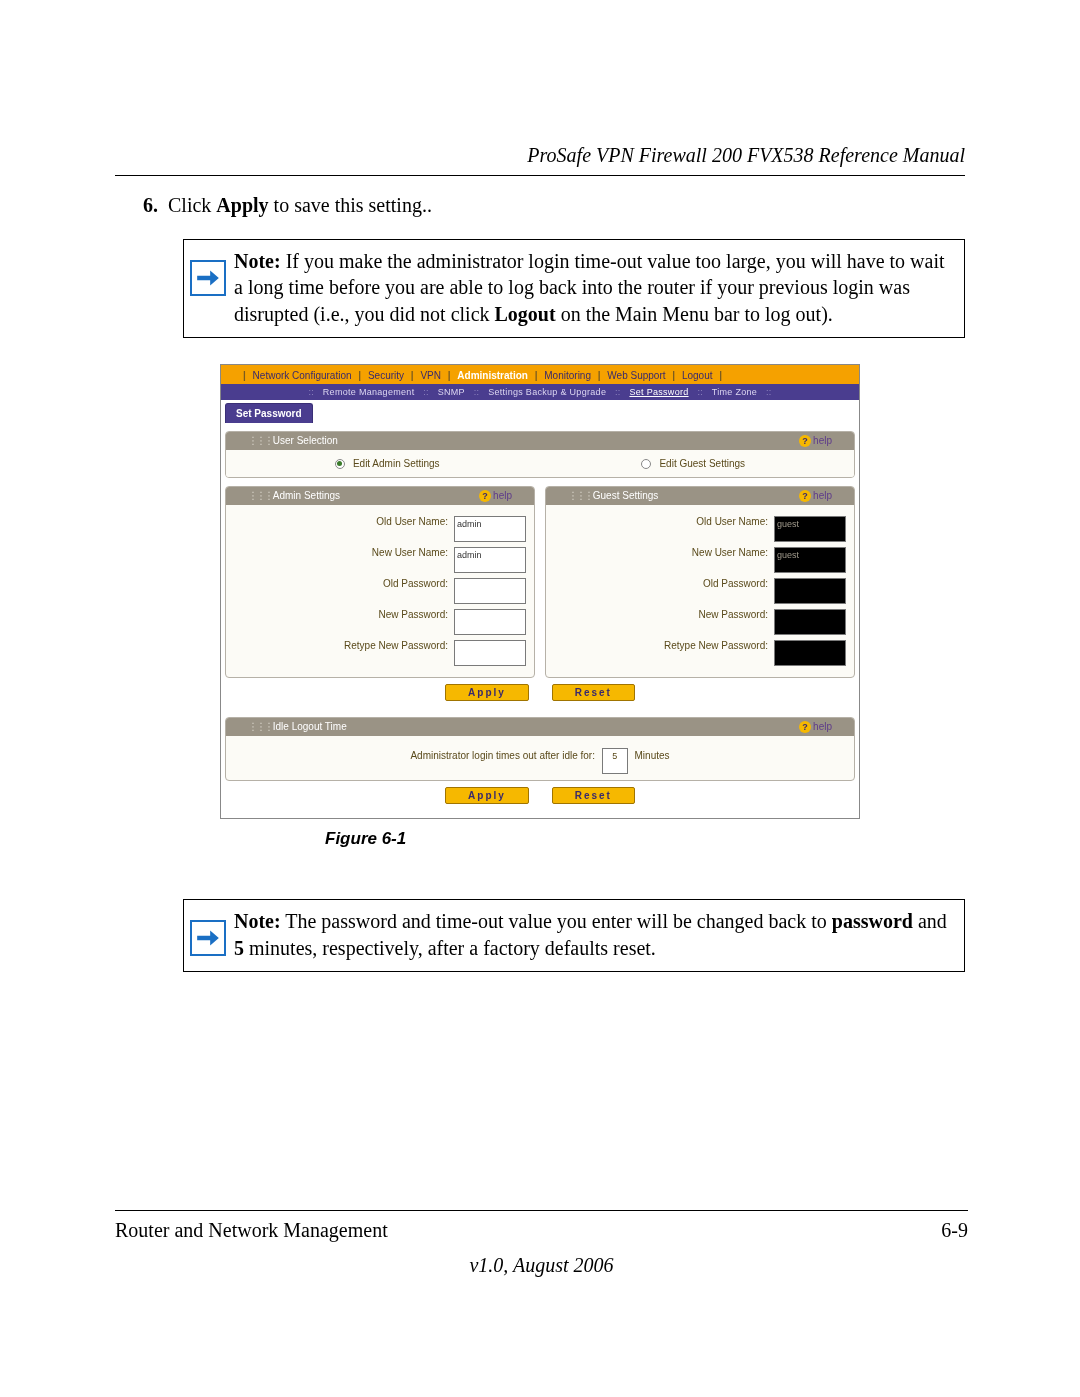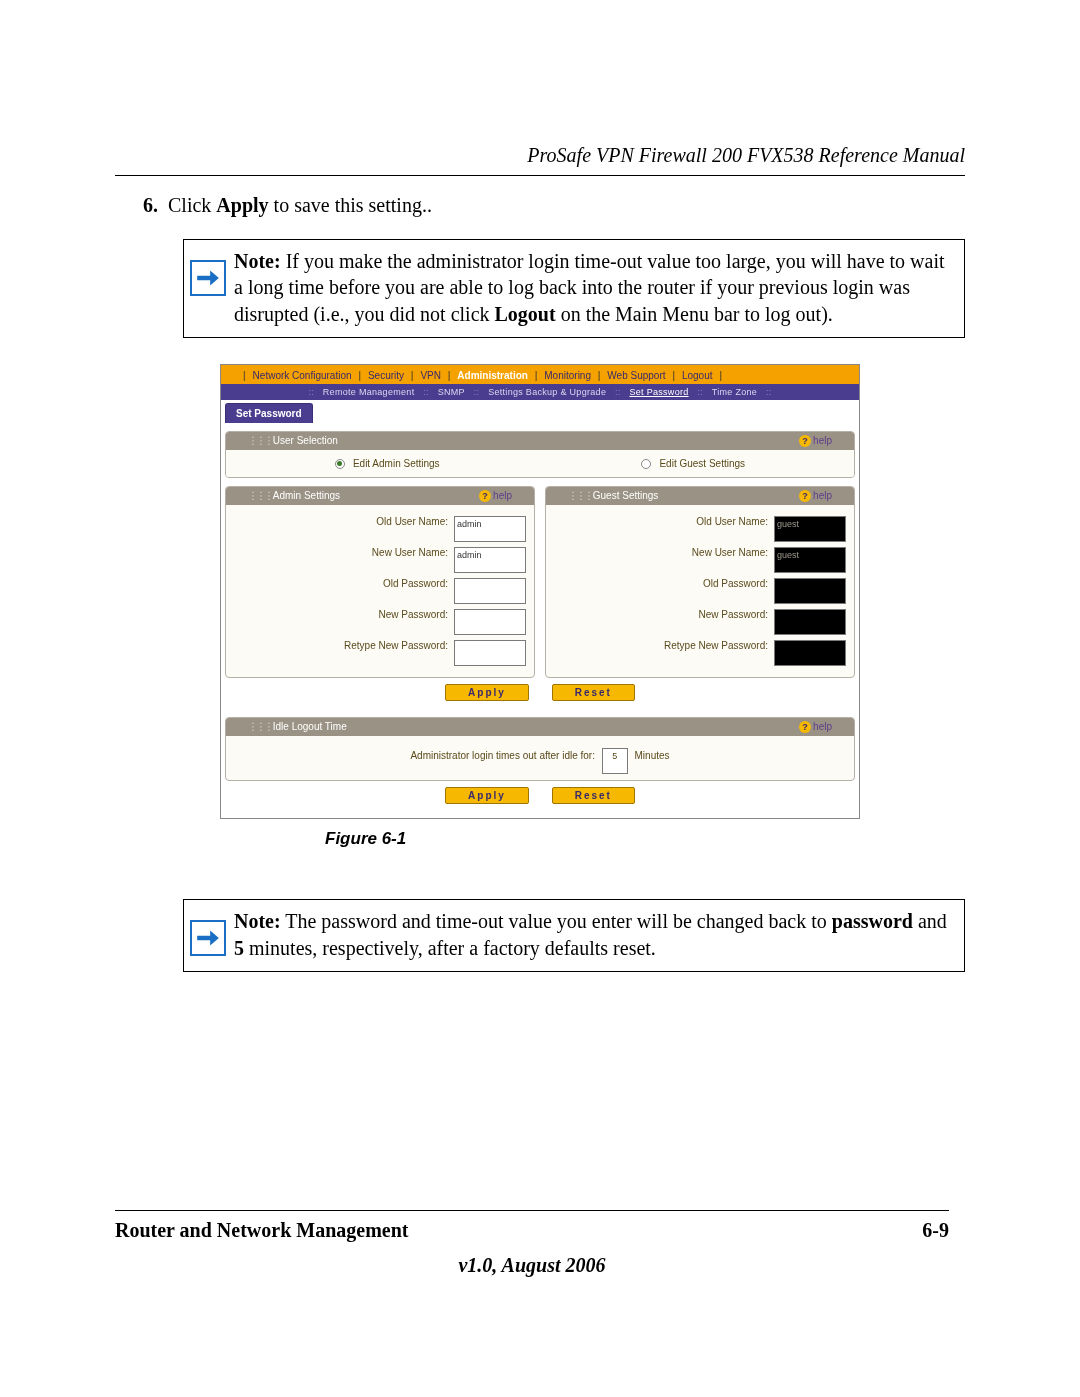--- a/index.html
+++ b/index.html
@@ -175,23 +175,22 @@
     border-radius:2px;
   }
 
   .idle-body { padding: 12px 0 6px 0; text-align:center; color:#5a4a1b; }
   .idle-body .finput { width: 26px; text-align:center; display:inline-block; margin:0 4px; }
 
   .figure-label { font-family: Arial, Helvetica, sans-serif; font-weight:bold; font-size:17px; margin: 8px 0 0 210px; font-style: italic; }
 
   .footer {
     position: absolute;
-    left: 115px; right: 131px;
+    left: 115px; right: 112px;
     bottom: 120px;
-    font-weight: bold;
   }
   .footer .footer-rule { margin-bottom: 8px; }
   .footer-row { display:flex; justify-content:space-between; font-size:20px; }
   .footer-version { text-align:center; font-style:italic; font-size:20px; margin-top:12px; }
 </style>
 </head>
 <body>
 
 <div class="page">
   <div class="header-title">ProSafe VPN Firewall 200 FVX538 Reference Manual</div>

